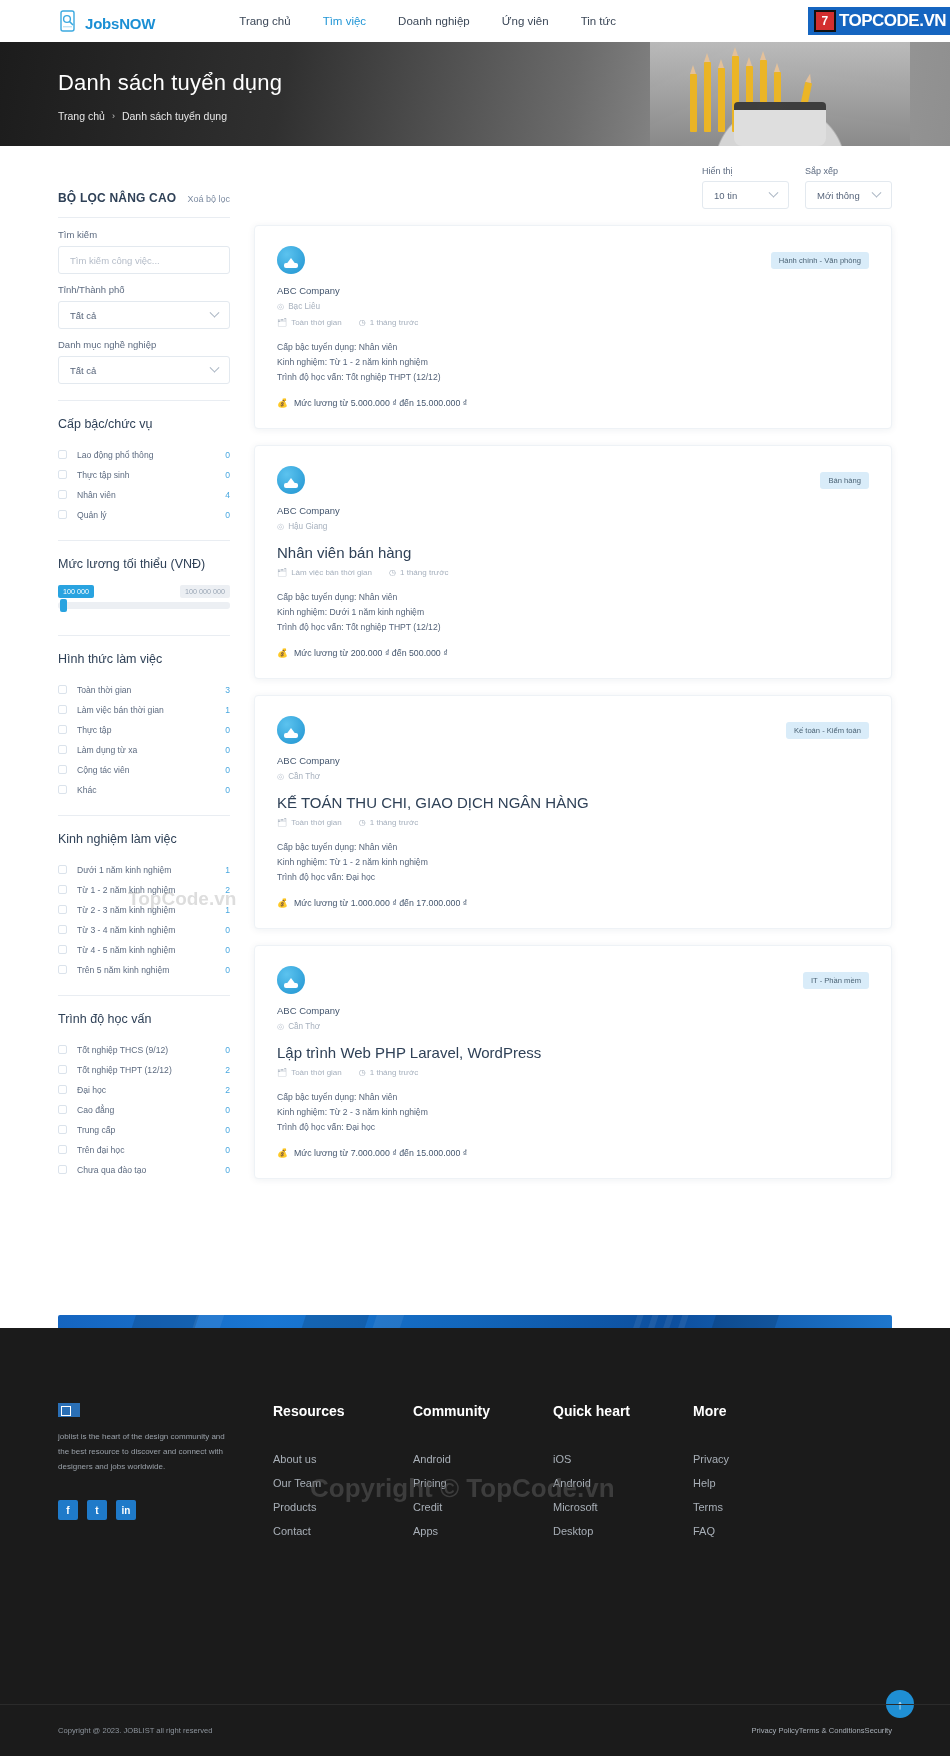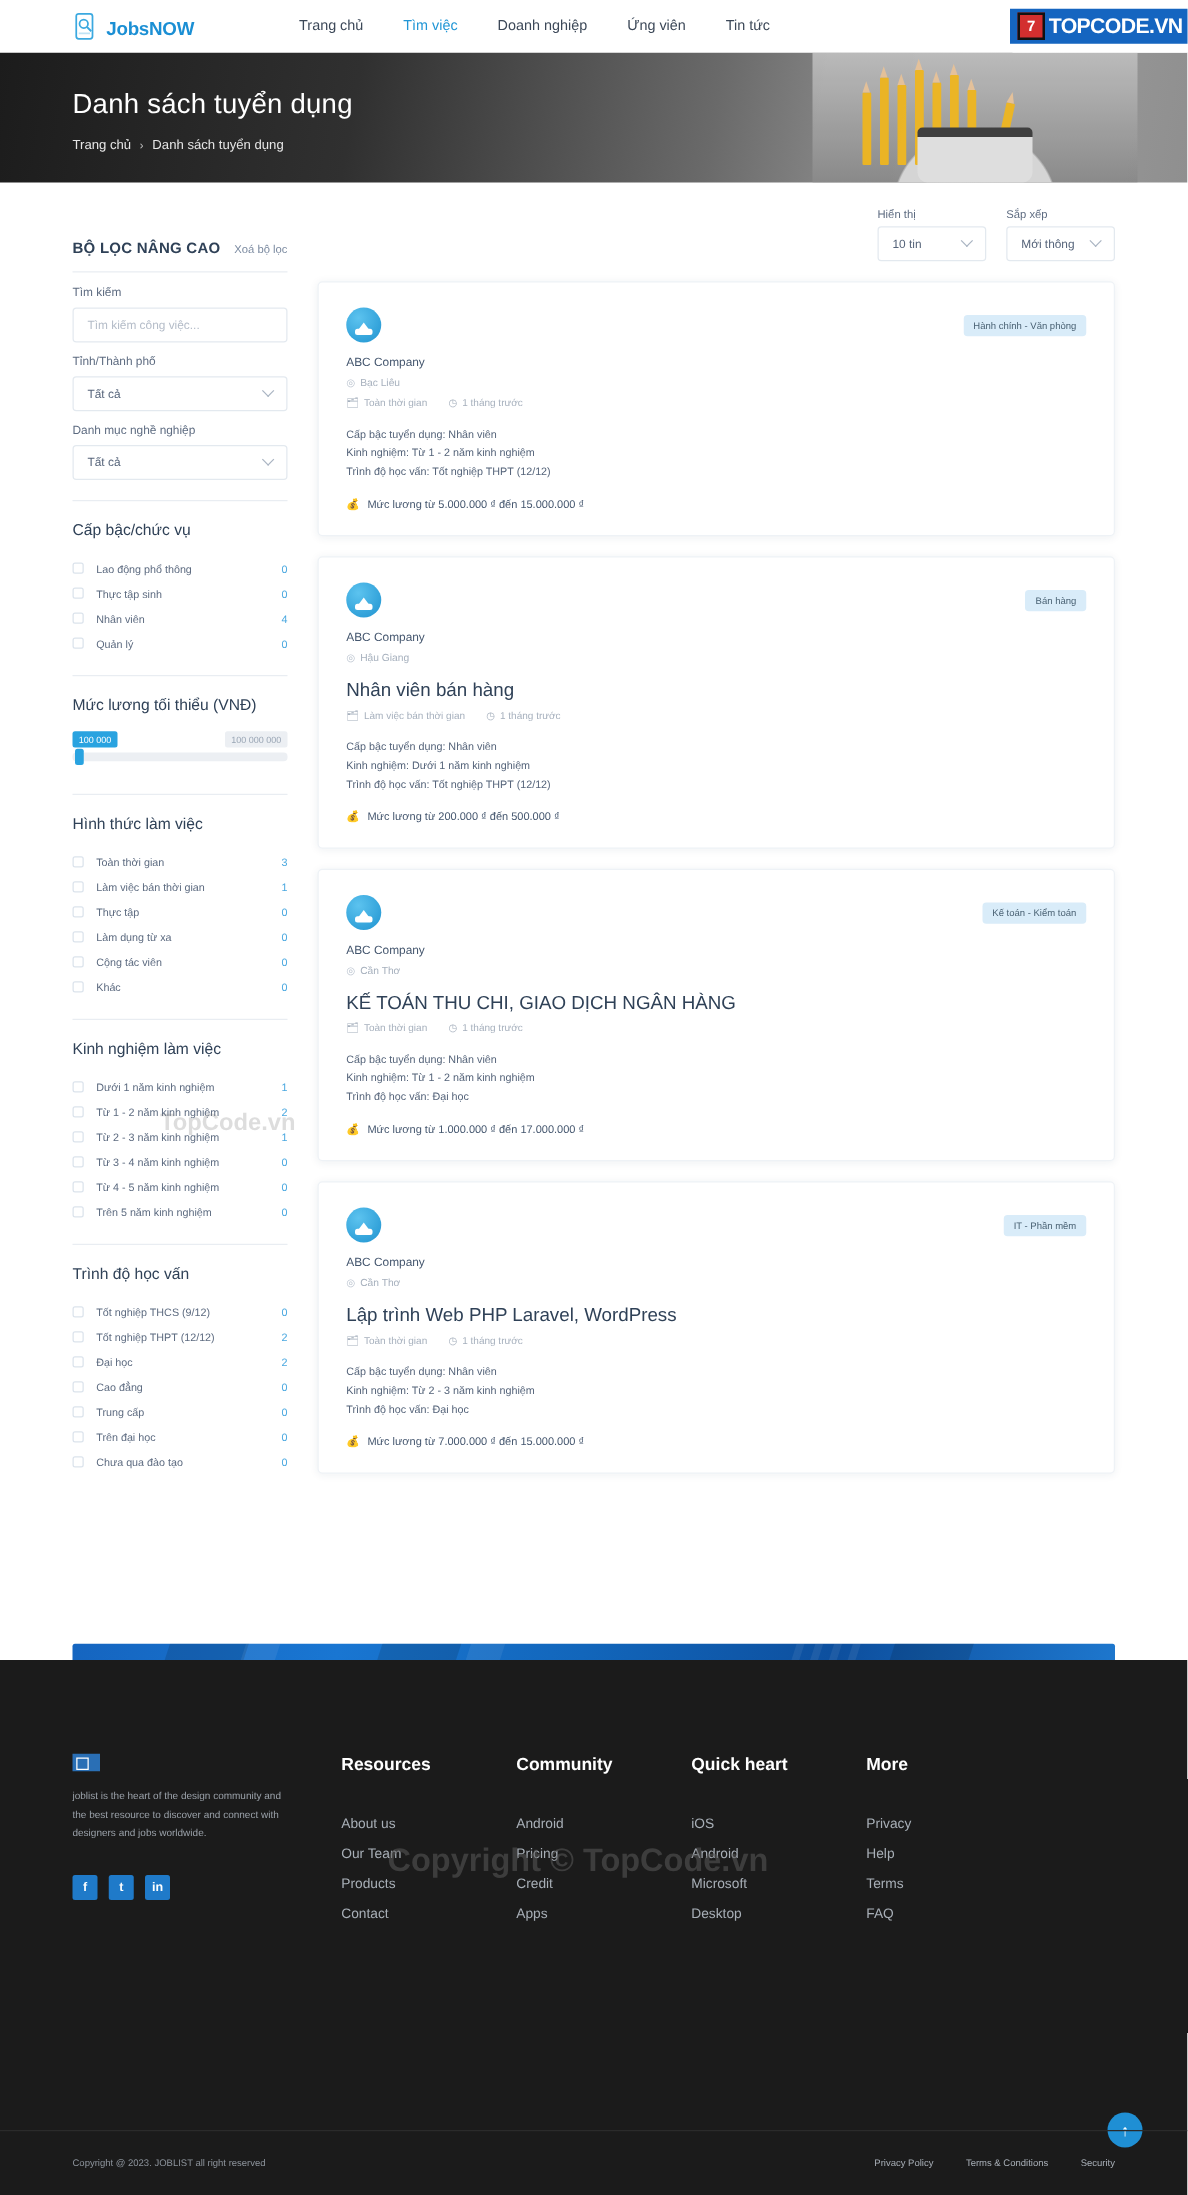--- a/index.html
+++ b/index.html
@@ -105,21 +105,21 @@
   .f-logo:after{content:'';position:absolute;left:3px;top:3px;width:8px;height:8px;border:1.5px solid #fff;}
   .f-about{font-size:8px;color:#9aa1a9;line-height:1.85;margin-top:13px;width:180px;}
   .socials{display:flex;gap:9px;margin-top:26px;}
   .soc{width:20px;height:20px;background:#1f7ac9;border-radius:2px;display:flex;align-items:center;justify-content:center;color:#fff;font-size:10px;font-weight:bold;}
   .f-col{width:140px;}
   .f-col h4{font-size:14px;color:#fff;font-weight:bold;margin-bottom:34px;}
   .f-col a{display:block;font-size:11px;color:#a8afb7;text-decoration:none;margin-bottom:12px;}
   .f-bottom{position:absolute;left:0;right:0;bottom:0;height:52px;border-top:1px solid #2b2b2b;
             display:flex;align-items:center;justify-content:space-between;padding:0 58px;}
   .f-copy{font-size:7.6px;color:#8d949c;}
-  .f-links{display:flex;gap:26px;}
+  .f-links{display:flex;}
   .f-links a{font-size:7.6px;color:#a8afb7;text-decoration:none;}
   .totop{position:absolute;right:36px;bottom:38px;width:28px;height:28px;border-radius:50%;background:#1f8fd4;
          color:#fff;display:flex;align-items:center;justify-content:center;font-size:13px;}
 </style>
 </head>
 <body>
 
 <div class="topbar">
   <div class="logo">
     <span class="logo-mark">

